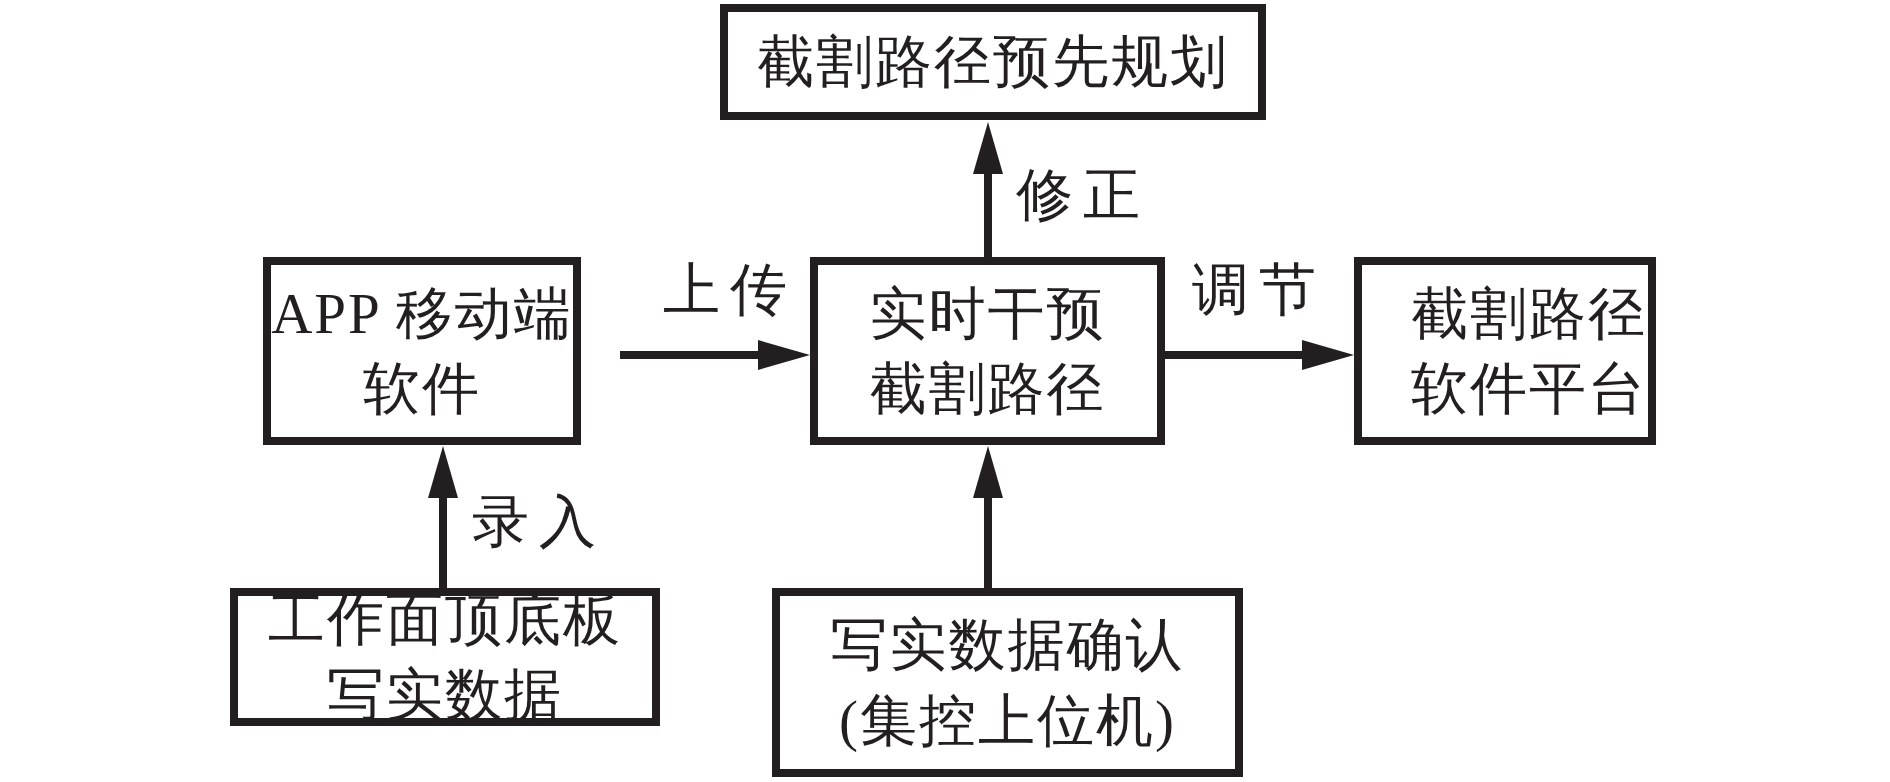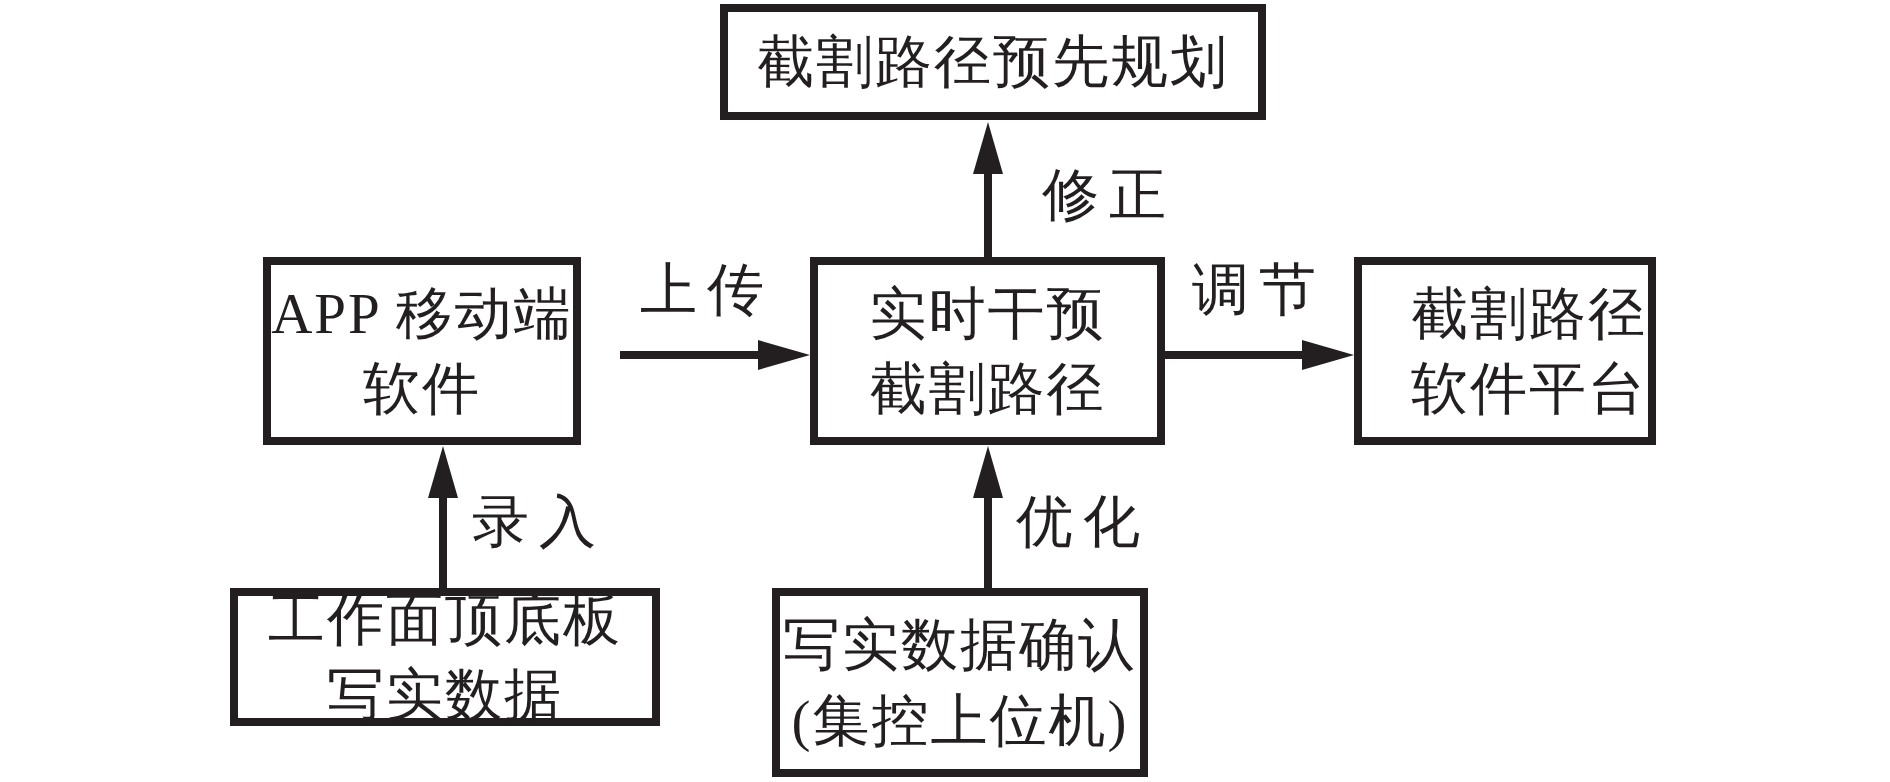--- a/index.html
+++ b/index.html
@@ -35,32 +35,32 @@
     line-height: 1.32;
     letter-spacing: 2px;
     color: var(--ink);
     white-space: nowrap;
   }
   .node-plan      { left: 712px;  top: 4px;   width: 546px; height: 116px; margin-left: 8px; }
   .node-app       { left: 263px;  top: 257px; width: 318px; height: 188px; }
   .node-platform  { left: 810px;  top: 257px; width: 355px; height: 188px; }
   .node-intervene { left: 1354px; top: 257px; width: 302px; height: 188px; padding-left: 48px; }
   .node-data      { left: 230px;  top: 588px; width: 430px; height: 138px; }
-  .node-confirm   { left: 772px;  top: 588px; width: 376px; height: 189px; }
+  .node-confirm   { left: 772px;  top: 588px; width: 471px; height: 189px; }
   .edge-label {
     position: absolute;
     font-size: 57px;
     line-height: 1;
     letter-spacing: 10px;
     color: var(--ink);
     white-space: nowrap;
   }
   .label-entry      { left: 472px;  top: 493px; }
-  .label-upload     { left: 640px;  top: 261px; }
-  .label-correction { left: 1016px; top: 166px; margin-left: 26px; }
+  .label-upload     { left: 663px;  top: 261px; }
+  .label-correction { left: 1016px; top: 166px; }
   .label-adjust     { left: 1192px; top: 261px; }
   .label-optimize   { left: 1016px; top: 493px; }
 </style>
 </head>
 <body style="--ink: #231f20; --bg: #ffffff;">
 
 <div class="stage">
 
   <svg class="arrows-layer" viewBox="0 0 1890 782" xmlns="http://www.w3.org/2000/svg">
 
@@ -116,15 +116,14 @@
 
   <div class="node node-confirm">
     <span>写实数据确认</span>
     <span>(集控上位机)</span>
   </div>
 
   <div class="edge-label label-entry">录入</div>
   <div class="edge-label label-upload">上传</div>
   <div class="edge-label label-correction">修正</div>
   <div class="edge-label label-adjust">调节</div>
-  <div class="edge-label label-optimize">优化</div>
 
 </div>
 
 </body></html>

